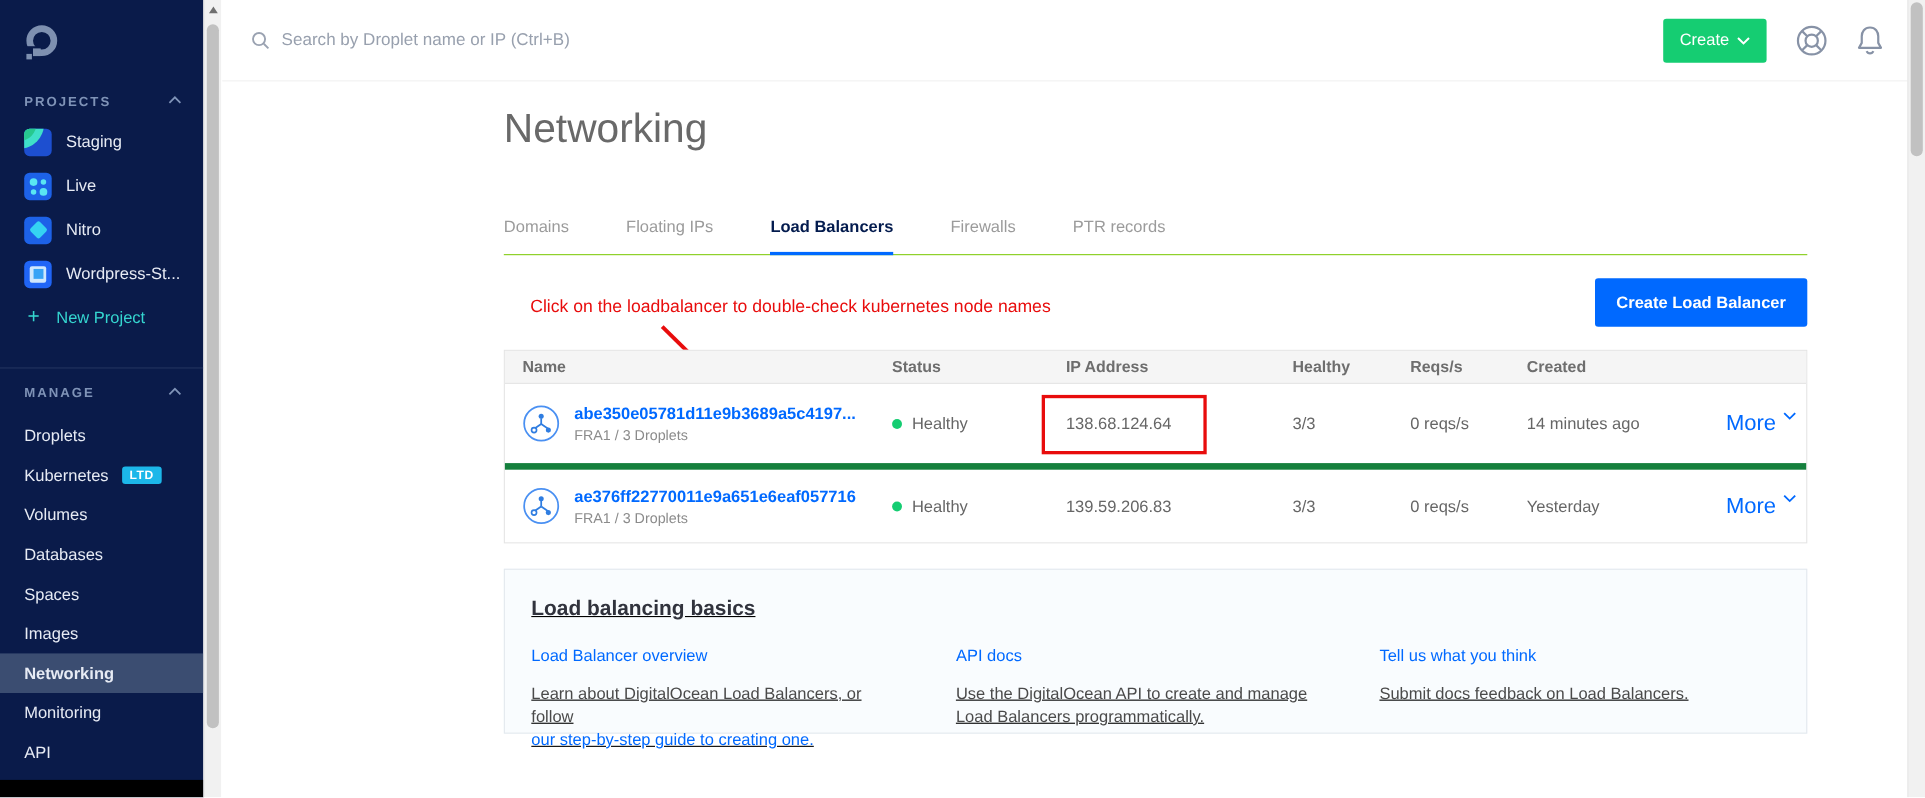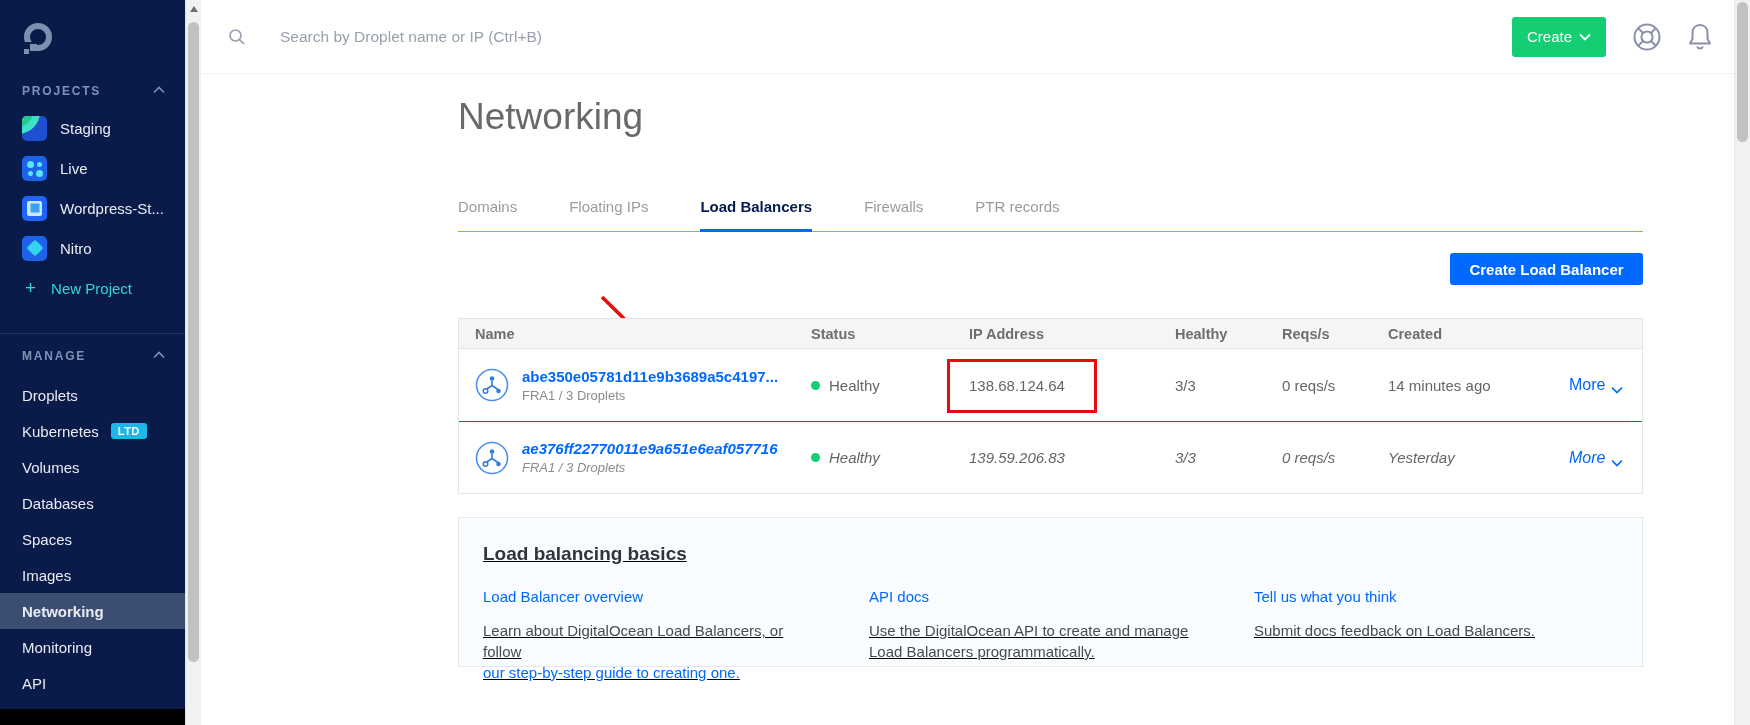--- a/index.html
+++ b/index.html
@@ -52,57 +52,57 @@
   .scroll-arrow { position:absolute; left:4px; top:6px; width:0; height:0;
                   border-left:4px solid transparent; border-right:4px solid transparent;
                   border-bottom:6px solid #6f6f6f; }
   .scroll-thumb { position:absolute; left:2px; width:11px; background:#c1c1c1; border-radius:6px; }
   .v-scrollbar.left .scroll-thumb { top:22px; height:640px; }
   .v-scrollbar.right .scroll-thumb { top:2px; height:140px; }
 
   
   .topbar { position:absolute; left:202px; top:0; width:1532px; height:74px; background:#fff;
             display:flex; align-items:center; border-bottom:1px solid #f1f1f1; }
-  .search-wrap { display:flex; align-items:center; margin-left:26px; flex:1;gap:24px; }
+  .search-wrap { display:flex; align-items:center; margin-left:26px; flex:1; }
   .search-wrap svg { flex:0 0 auto; }
   .search-input { border:none; outline:none; font-size:15.5px; color:#4a4a4a; margin-left:10px; width:500px;
                   font-family:"Liberation Sans", sans-serif; }
   .search-input::placeholder { color:#98a0ae; }
   .create-btn { width:94px; height:40px; background:#15cd72; color:#fff; border:none; border-radius:3px;
                 font-size:15px; display:flex; align-items:center; justify-content:center; gap:7px; cursor:pointer;
                 font-family:"Liberation Sans", sans-serif; }
   .topbar-icons { display:flex; align-items:center; gap:24px; margin:0 20px 0 26px; }
 
   
   .page-title { position:absolute; left:458px; top:96px; font-size:37px; font-weight:300; color:#696969; }
   .tabs { position:absolute; left:458px; top:198px; width:1185px; border-bottom:1px solid #84cc16; display:flex; gap:52px; }
   .tab { font-size:15px; color:#9b9b9b; padding-bottom:14px; cursor:pointer; border-bottom:3px solid transparent; margin-bottom:-1px; }
   .tab.active { color:#031b4e; font-weight:bold; border-bottom-color:#0069ff; }
 
   .annotation-text { position:absolute; left:482px; top:271px; font-size:16px; color:#e80c0c; }
   .annotation-arrow { position:absolute; left:592px; top:290px; }
 
-  .create-lb-btn { position:absolute; left:1450px; top:253px; width:193px; height:32px; background:#0069ff;
+  .create-lb-btn { position:absolute; left:1450px; top:253px; width:193px; height:44px; background:#0069ff;
                    color:#fff; border:none; border-radius:3px; font-size:15px; font-weight:bold; cursor:pointer;
                    font-family:"Liberation Sans", sans-serif; }
 
   
   .lb-table { position:absolute; left:458px; top:318px; width:1185px; border:1px solid #e5e5e5; background:#fff; }
   .t-grid { display:grid; grid-template-columns:352px 158px 206px 107px 106px 181px 1fr; align-items:center; }
   .t-head { height:30px; background:#f5f5f5; border-bottom:1px solid #e5e5e5; color:#6e6e6e; font-size:14.5px; font-weight:bold; }
   .t-head .cell:first-child { padding-left:16px; }
   .t-row { height:72px; font-size:15px; color:#666; }
-  .t-row + .t-row { border-top:1px solid #15803d;font-style:italic; }
+  .t-row + .t-row { border-top:6px solid #15803d; }
   .name-cell { display:flex; align-items:center; padding-left:16px; }
   .lb-icon { width:34px; height:34px; margin-right:13px; flex:0 0 auto; }
   .lb-name { color:#0069ff; font-weight:bold; font-size:15px; cursor:pointer; }
   .lb-meta { color:#8b8b8b; font-size:13px; margin-top:3px; }
   .status-cell { display:flex; align-items:center; gap:9px; }
   .status-dot { width:9px; height:9px; border-radius:50%; background:#15cd72; }
-  .more-link { color:#0069ff; cursor:pointer; display:flex; align-items:flex-end; gap:6px; font-size:16px; }
+  .more-link { color:#0069ff; cursor:pointer; display:flex; align-items:flex-start; gap:6px; font-size:20px; }
 
   .red-rect { position:absolute; left:947px; top:359px; width:150px; height:54px; border:3px solid #e80c0c; }
 
   
   .basics { position:absolute; left:458px; top:517px; width:1185px; height:150px; background:#f9fcfe;
             border:1px solid #e3e8ee; padding:25px 0 0 24px;text-decoration:underline; }
   .basics-title { font-size:19px; font-weight:bold; color:#31333d; }
   .basics-grid { display:grid; grid-template-columns:386px 385px 1fr; margin-top:21px; }
   .basics-cell { padding-right:48px; font-size:15px; color:#4a4a4a; line-height:21px; }
   .basics-link { color:#0069ff; cursor:pointer; display:inline-block; margin-bottom:13px; }
@@ -136,26 +136,26 @@
       <div class="side-item">
         <span class="p-icon icon-live">
             <i></i>
             <i></i>
             <i></i>
             <i></i>
           </span>
         <span>Live</span>
       </div>
       <div class="side-item">
+        <span class="p-icon icon-nitro"></span>
+        <span>Nitro</span>
+      </div>
+      <div class="side-item">
         <span class="p-icon icon-wp"></span>
         <span>Wordpress-St...</span>
-      </div>
-      <div class="side-item">
-        <span class="p-icon icon-nitro"></span>
-        <span>Nitro</span>
       </div>
       <div class="new-project">
         <span class="plus">+</span>
         <span>New Project</span>
       </div>
     </div>
 
     <div class="side-divider"></div>
 
     <div class="side-header" style="margin-top:15px;">
@@ -241,20 +241,21 @@
   <h1 class="page-title">Networking</h1>
 
   <nav class="tabs">
     <div class="tab">Domains</div>
     <div class="tab">Floating IPs</div>
     <div class="tab active">Load Balancers</div>
     <div class="tab">Firewalls</div>
     <div class="tab">PTR records</div>
   </nav>
 
+  <div class="annotation-text">Click on the loadbalancer to double-check kubernetes node names</div>
   <svg class="annotation-arrow" width="90" height="80" viewBox="0 0 90 80">
     <defs>
       <marker id="ah" markerWidth="9" markerHeight="9" refX="5" refY="4.5" orient="auto">
         <path d="M0,0 L9,4.5 L0,9 z" fill="#e80c0c"></path>
       </marker>
     </defs>
     <line x1="10" y1="7" x2="62" y2="58" stroke="#e80c0c" stroke-width="3.6" marker-end="url(#ah)"></line>
   </svg>
 
   <button class="create-lb-btn">Create Load Balancer</button>

